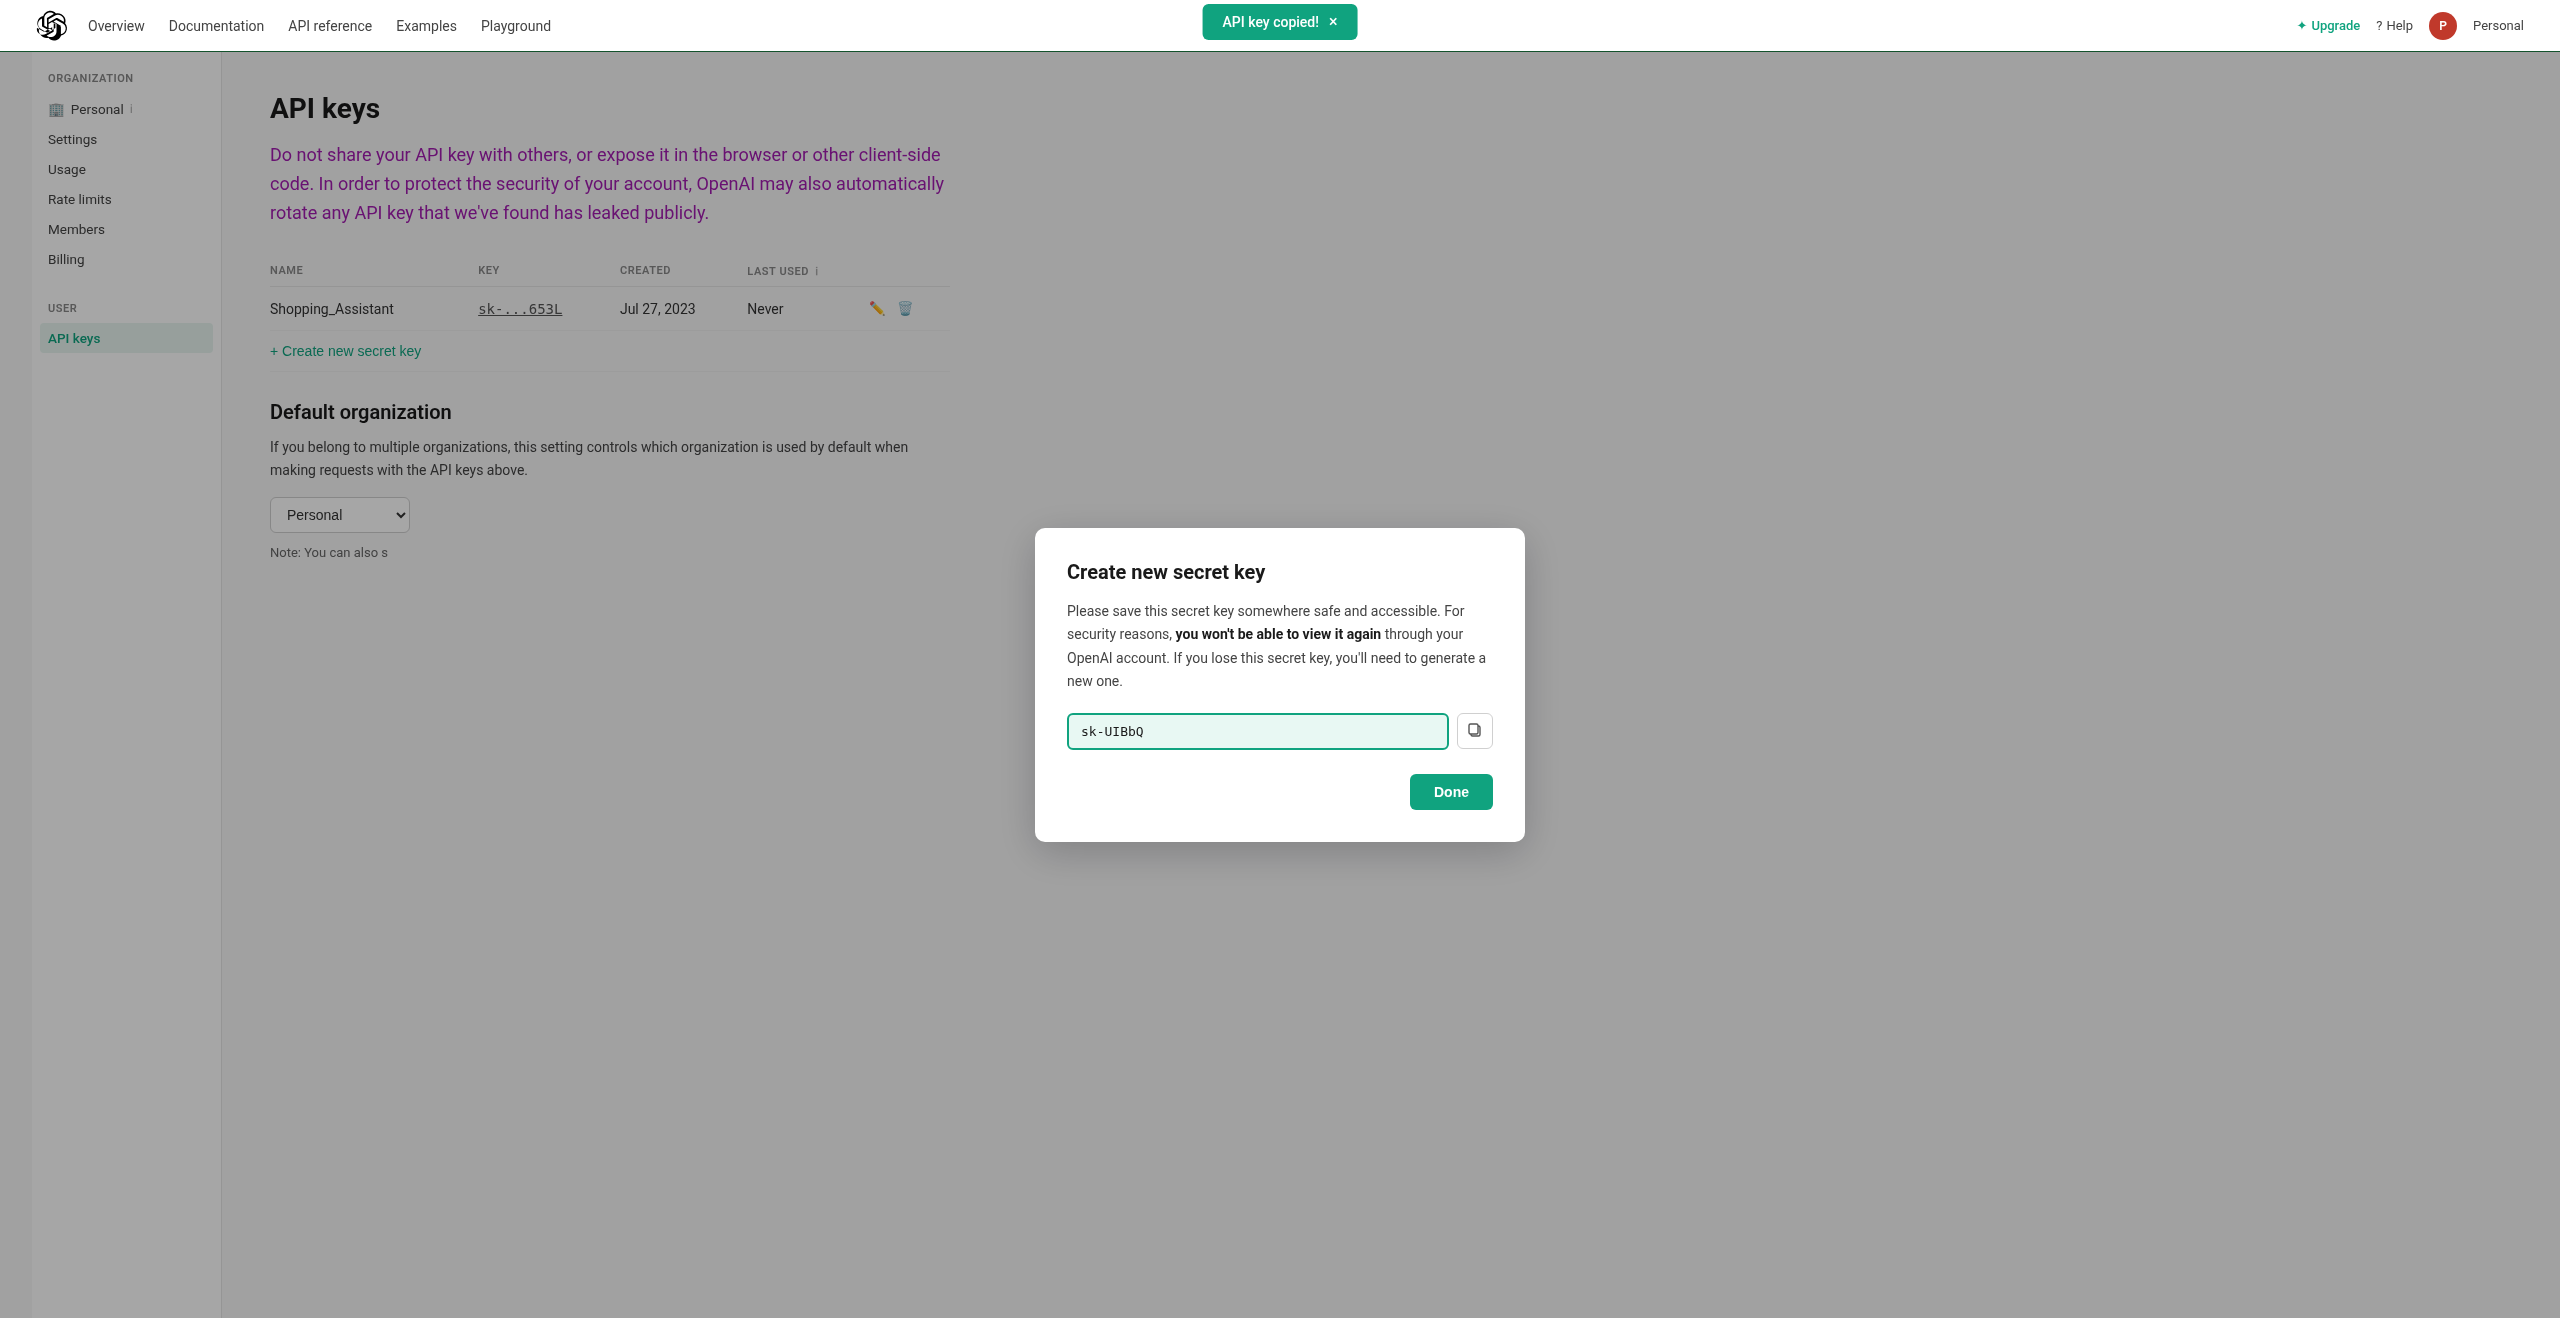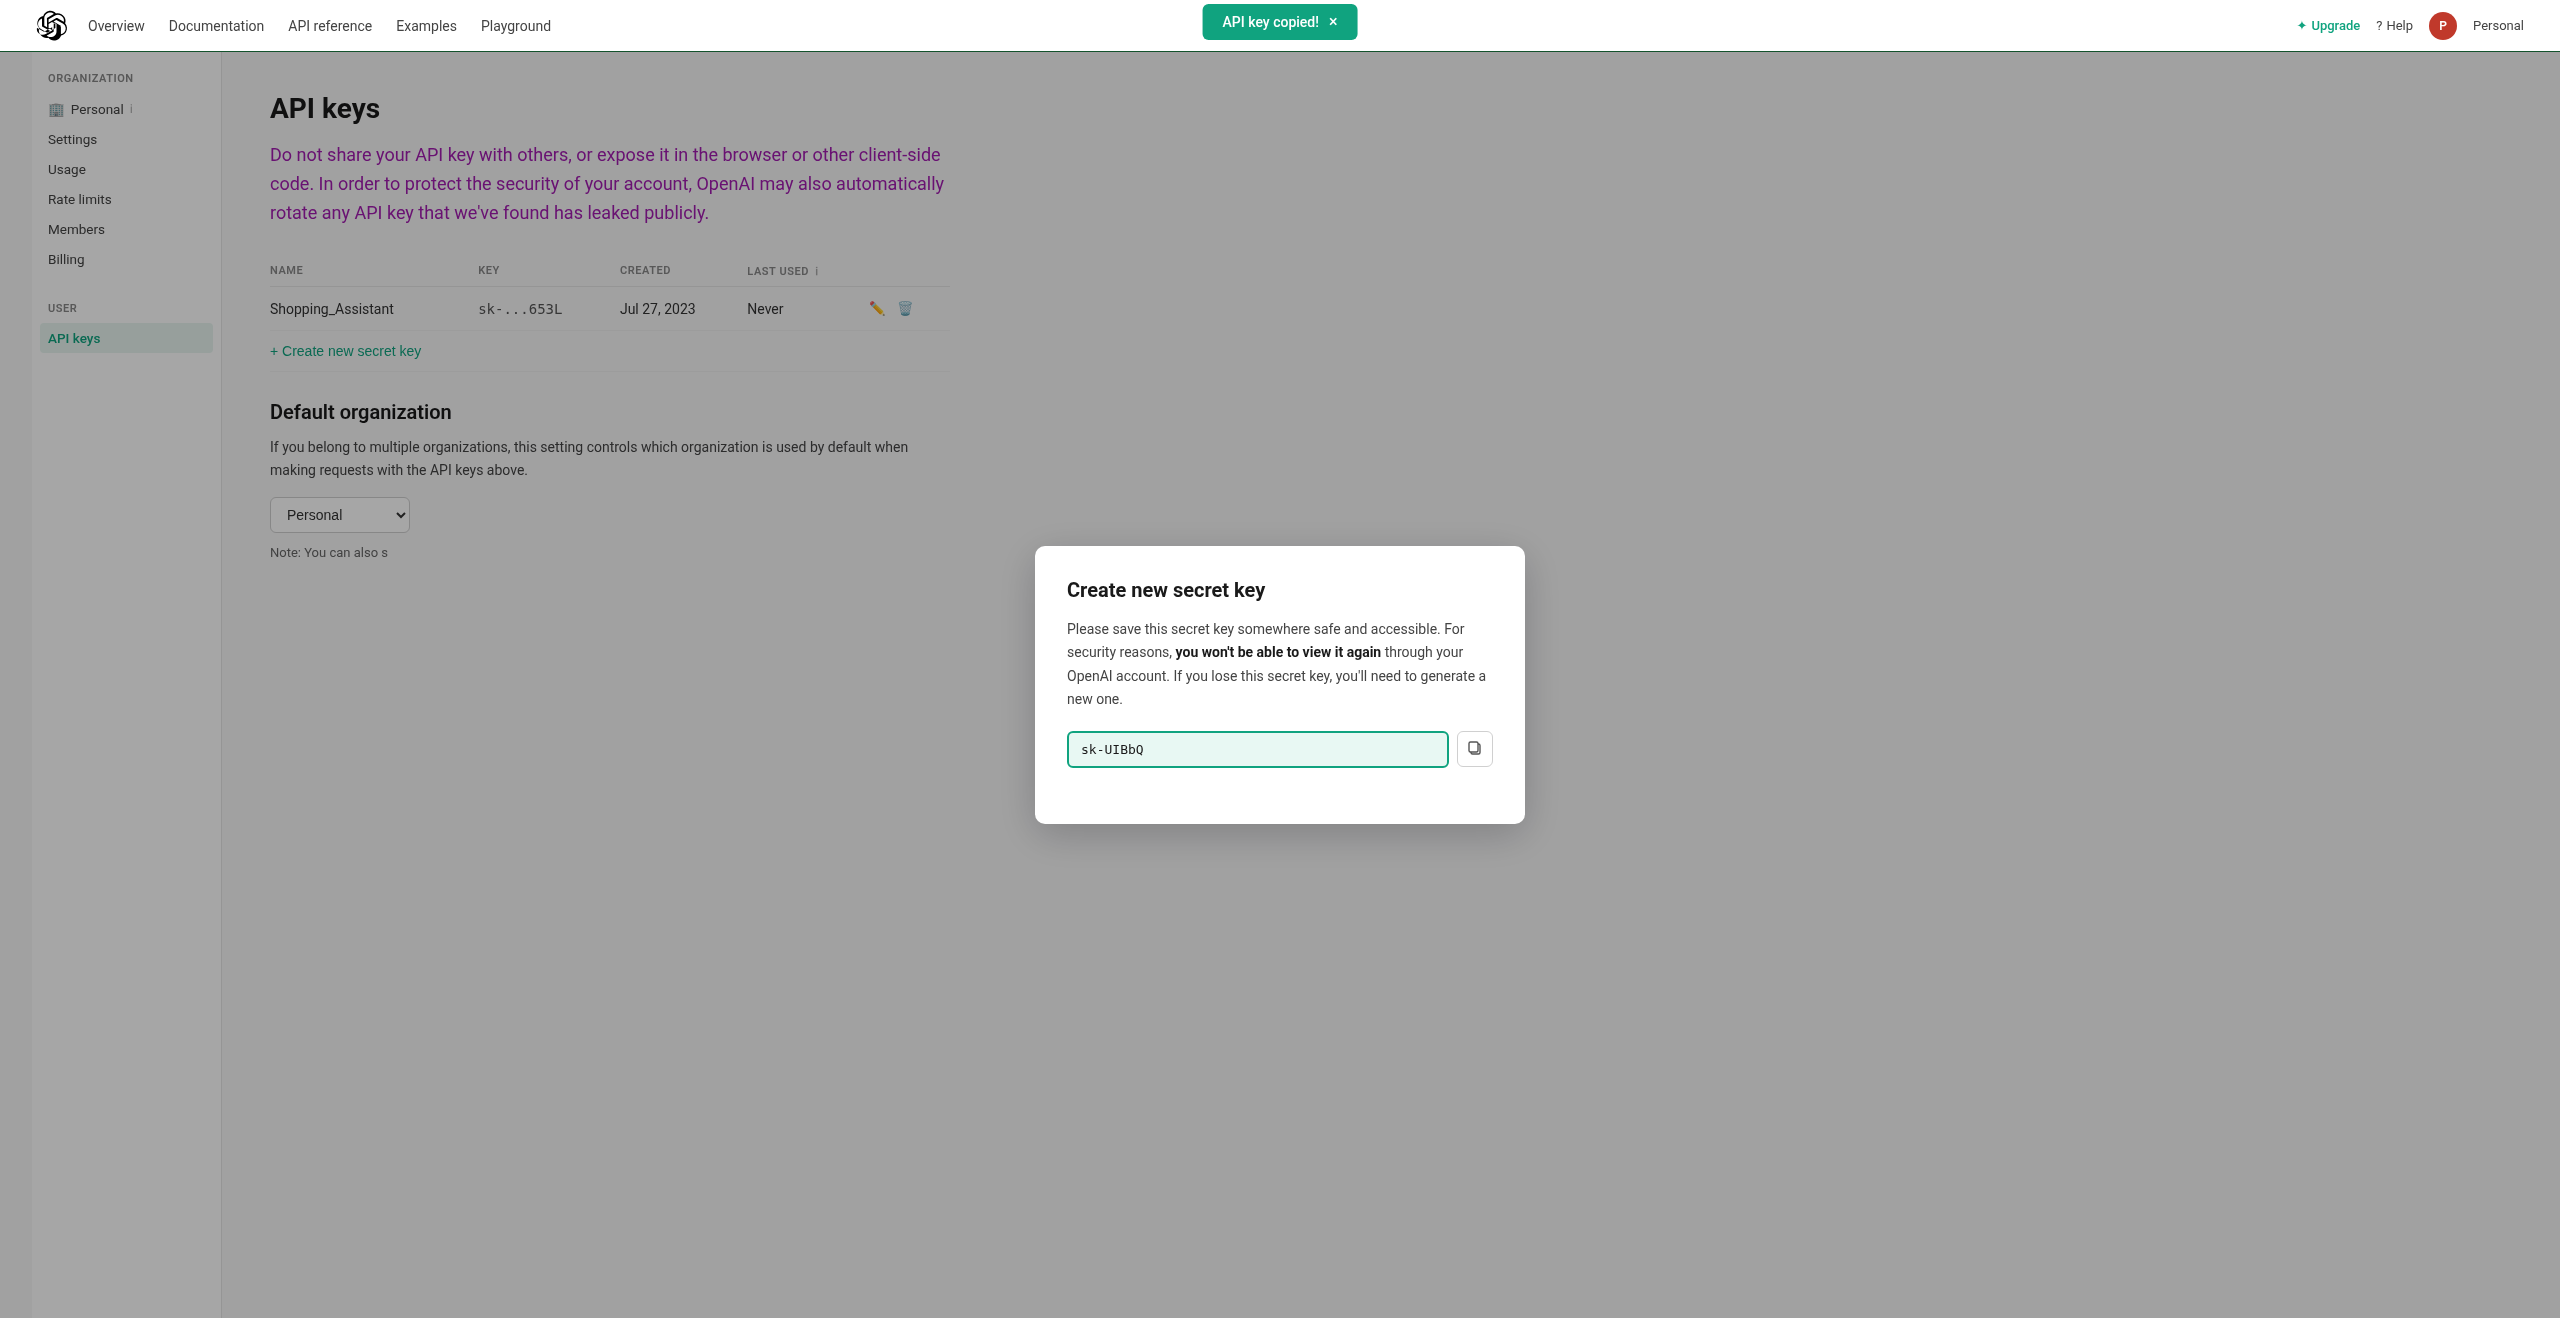--- a/index.html
+++ b/index.html
@@ -47,21 +47,21 @@
     .main { flex: 1; padding: 40px 48px; overflow-y: auto; position: relative; }
 
     .page-title { font-size: 28px; font-weight: 700; margin-bottom: 16px; }
     .page-desc { font-size: 14px; color: #444; line-height: 1.6; max-width: 680px; margin-bottom: 12px; }
     .page-desc-warn { font-size: 18px; color: #a21caf; line-height: 1.6; max-width: 680px; margin-bottom: 28px; }
 
     
     .keys-table { width: 100%; max-width: 680px; border-collapse: collapse; margin-bottom: 12px; }
     .keys-table th { font-size: 11px; font-weight: 600; color: #888; text-transform: uppercase; text-align: left; padding: 8px 0; border-bottom: 1px solid #e5e5e5; letter-spacing: 0.05em; }
     .keys-table td { font-size: 14px; color: #333; padding: 12px 0; border-bottom: 1px solid #f0f0f0; }
-    .keys-table td.key-value { color: #555; font-family: monospace; }
+    .keys-table td.key-value { color: #555; font-family: monospace; text-decoration: underline; }
     .table-actions { display: flex; gap: 8px; align-items: center; }
     .icon-btn { background: none; border: none; cursor: pointer; color: #666; padding: 2px; }
 
     .create-key-row td { padding: 12px 0; }
     .create-key-btn { background: none; border: none; color: #10a37f; font-size: 14px; cursor: pointer; font-weight: 500; display: flex; align-items: center; gap: 4px; }
 
     
     .section-title { font-size: 20px; font-weight: 600; margin: 28px 0 12px; }
     .section-desc { font-size: 14px; color: #444; line-height: 1.6; max-width: 680px; margin-bottom: 16px; }
     .org-select { padding: 8px 12px; border: 1px solid #d0d0d0; border-radius: 6px; font-size: 14px; color: #333; background: #fff; min-width: 140px; }
@@ -217,14 +217,17 @@
       <button class="copy-btn" title="Copy">
         <span>
           <svg width="16" height="16" viewBox="0 0 16 16" fill="none" xmlns="http://www.w3.org/2000/svg">
             <rect x="4" y="4" width="9" height="10" rx="1.5" stroke="#555" stroke-width="1.4" fill="none"></rect>
             <path d="M3 3h7v1H3V3z" fill="none"></path>
             <rect x="2" y="2" width="9" height="10" rx="1.5" stroke="#555" stroke-width="1.4" fill="white"></rect>
           </svg>
         </span>
       </button>
     </div>
+    <div class="modal-footer">
+      <button class="done-btn">Done</button>
+    </div>
   </div>
 </div>
 
 </body></html>

